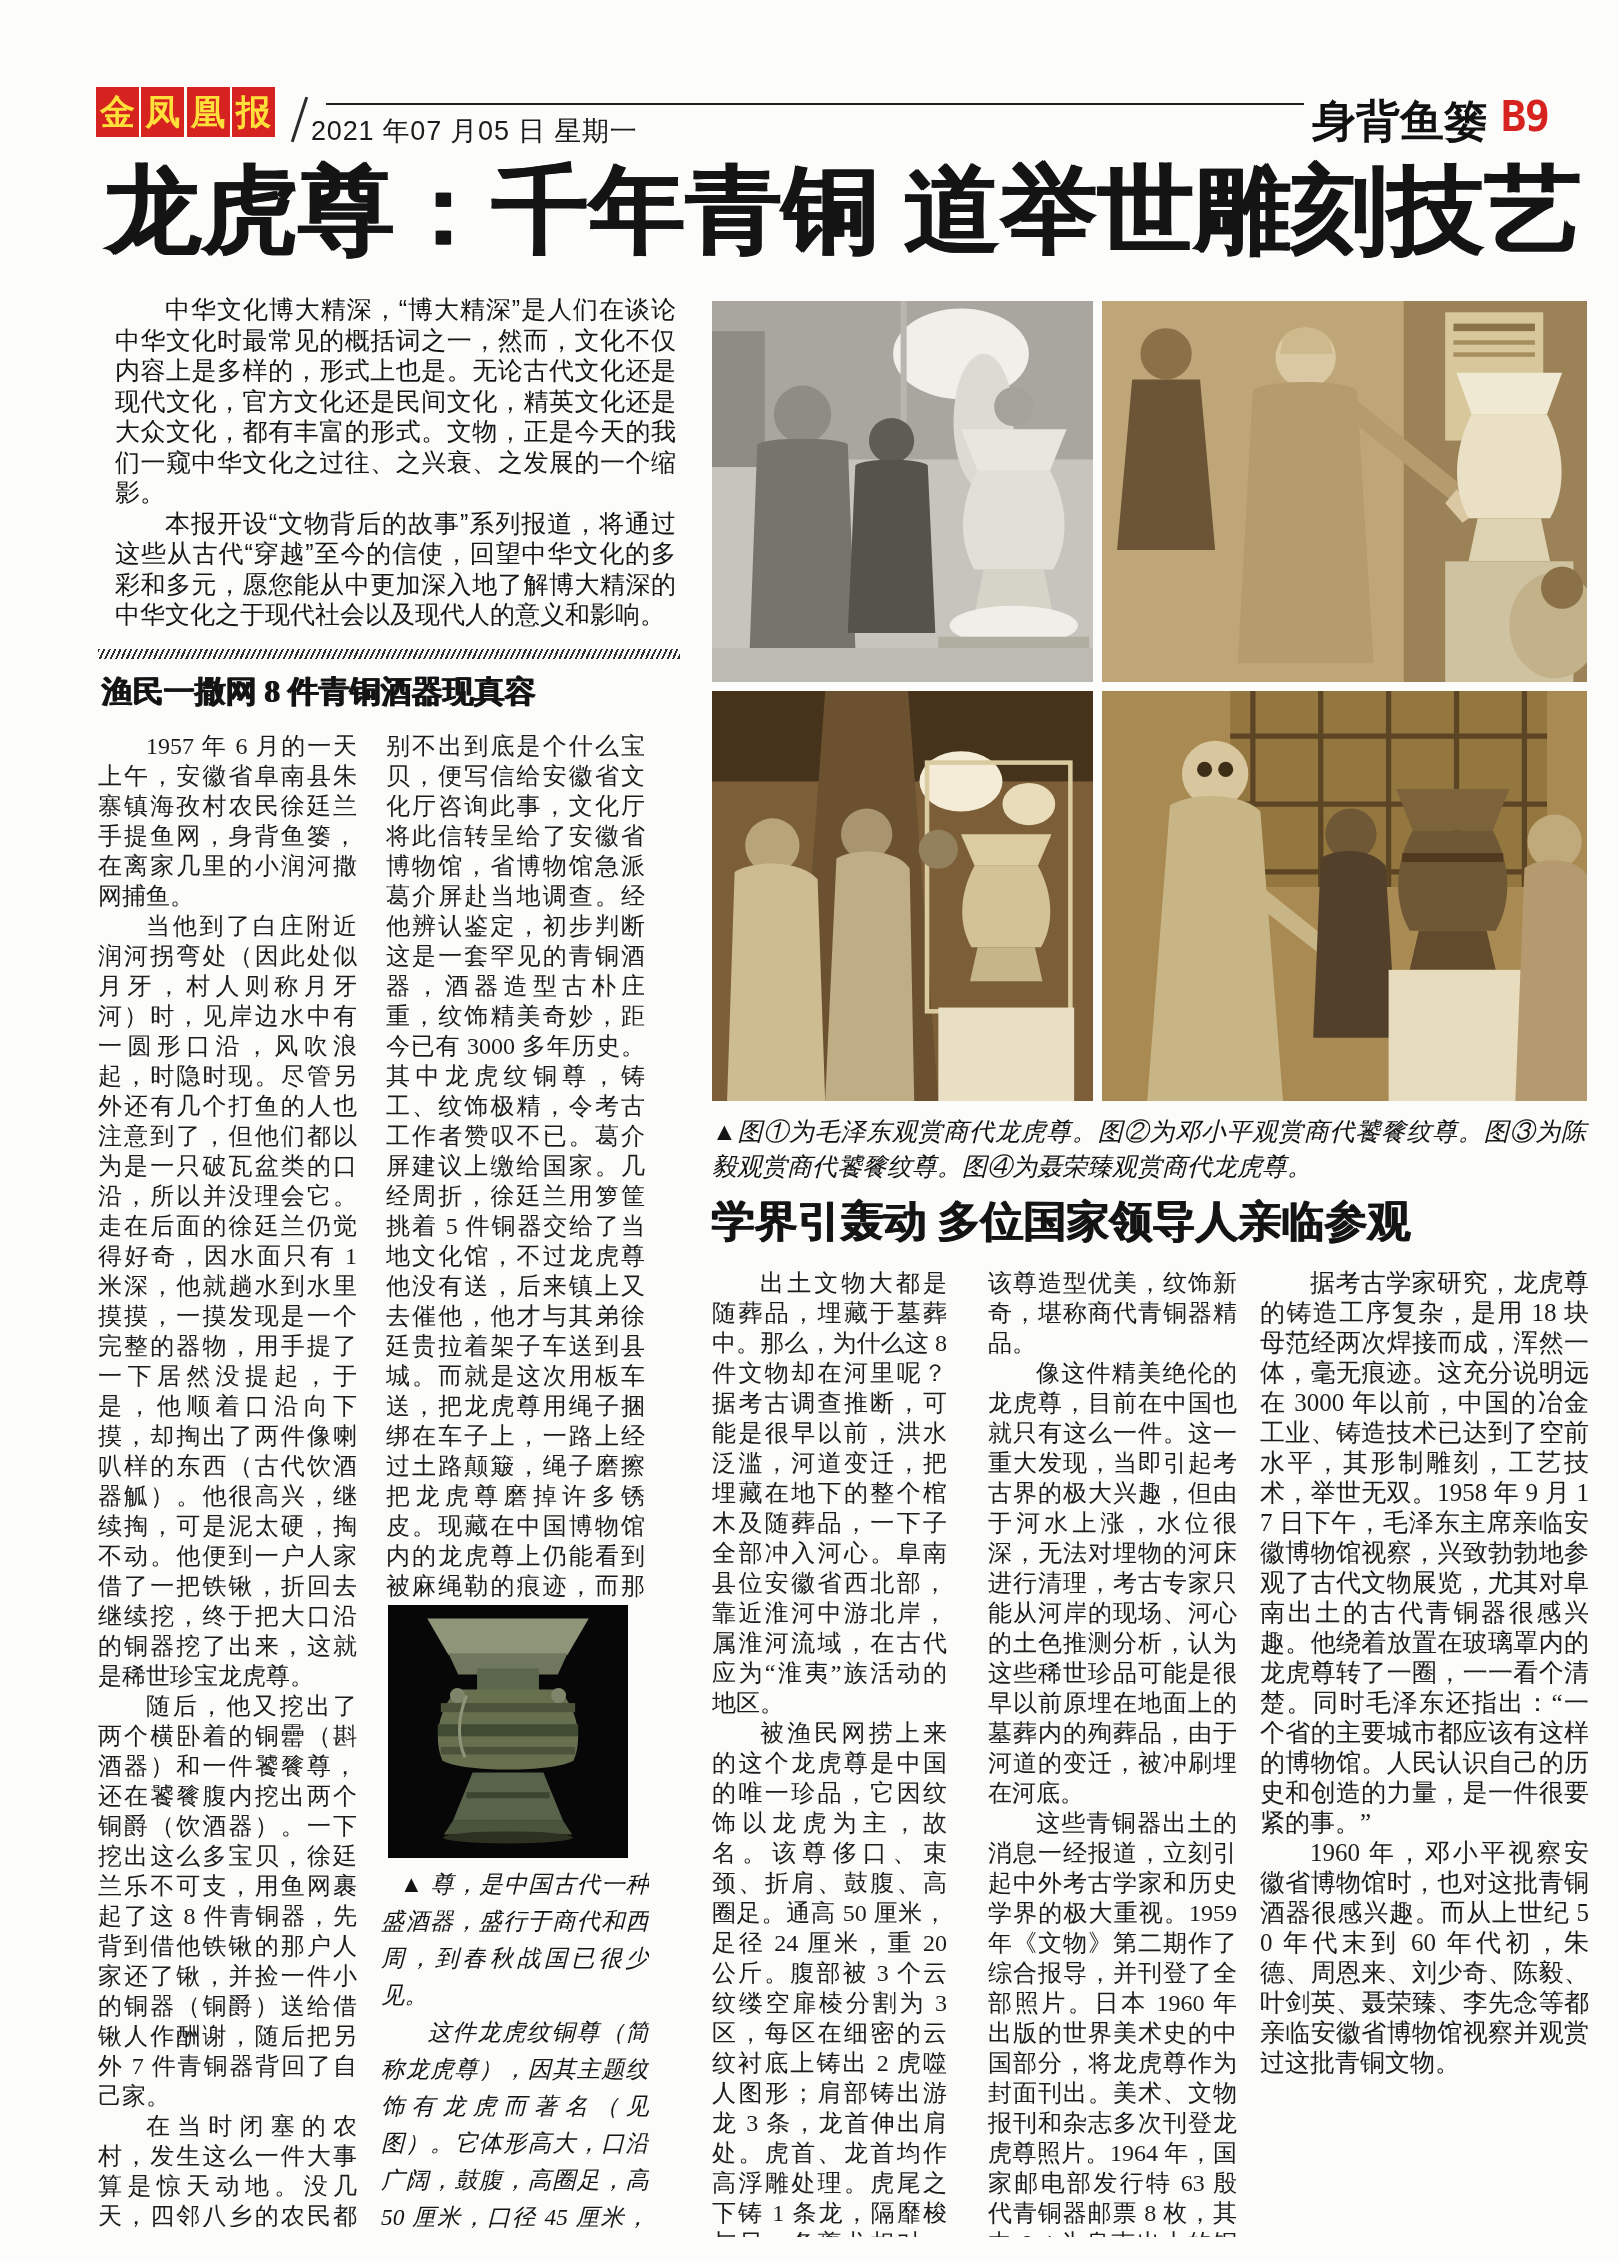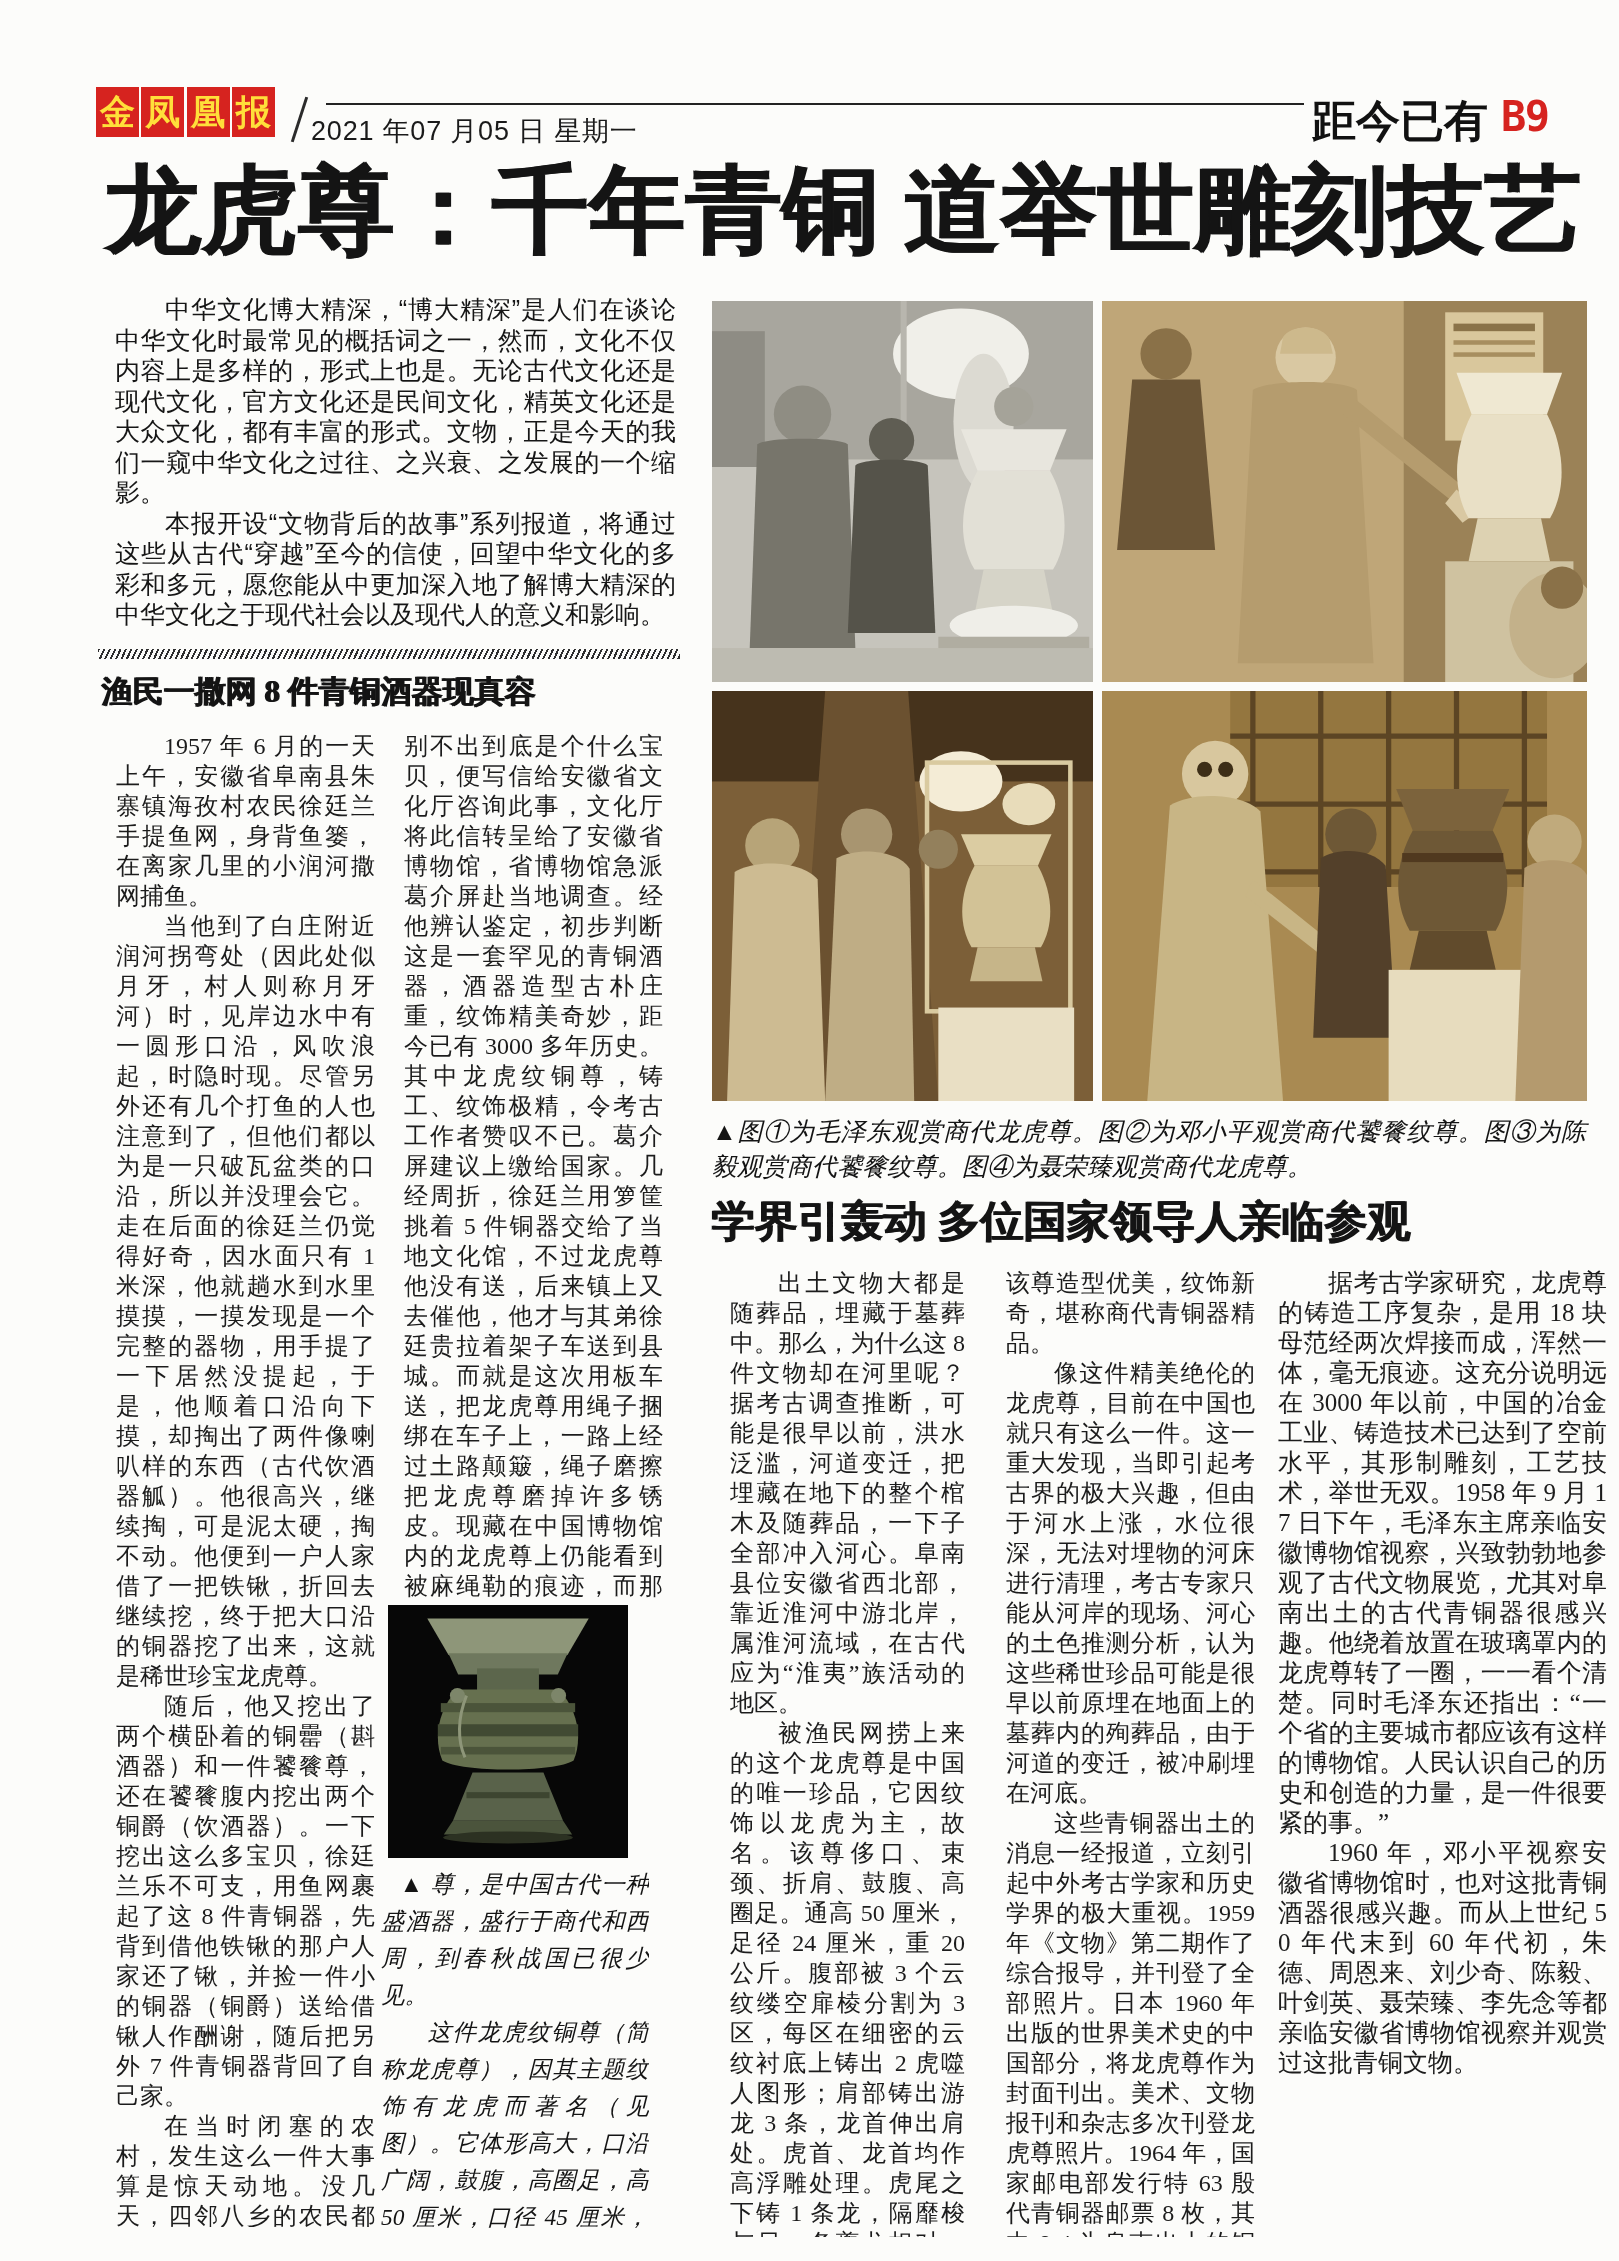--- a/index.html
+++ b/index.html
@@ -23,21 +23,21 @@
                  white-space:nowrap;letter-spacing:0.8px;text-shadow:1.9px 0 0 #141414;}
   
   .intro{left:115px;top:294px;width:561px;font-size:25px;line-height:30.5px;
          font-family:"Liberation Sans","DejaVu Sans",sans-serif;text-align:justify;word-break:break-all;color:#161616;}
   .intro p{margin:0;text-indent:2em;}
   .section-divider{left:98px;top:649px;width:582px;height:9.8px;
       background:repeating-linear-gradient(115deg,#2e2e2e 0 1.9px,transparent 1.9px 4.9px);}
   .article1-title{left:101px;top:671px;font-size:31px;font-weight:900;white-space:nowrap;
                   text-shadow:1.4px 0 0 #141414;}
   
-  .bodycol{font-size:24px;line-height:30px;text-align:justify;word-break:break-all;color:#1c1c1c;overflow:hidden;margin-left:18px;}
+  .bodycol{font-size:24px;line-height:30px;text-align:justify;word-break:break-all;color:#1c1c1c;overflow:hidden;}
   .bodycol p{margin:0;text-indent:2em;}
   .bodycol p.noindent{text-indent:0;}
   .col1{left:98px;top:731px;width:259px;height:1496px;}
   .col2{left:386px;top:731px;width:259px;height:871px;}
   .figure-box{left:388px;top:1605px;width:240px;height:253px;background:#060606;}
   .figure-caption{left:381px;top:1866px;width:268px;height:368px;font-size:23.4px;line-height:37px;
                   font-style:italic;text-align:justify;word-break:break-all;overflow:hidden;}
   .figure-caption p{margin:0;text-indent:2em;}
   .figure-caption p.mark{text-indent:0.8em;}
   
@@ -63,21 +63,21 @@
 
   <div class="abs logo">
     <div class="logo-tile">金</div>
     <div class="logo-tile">凤</div>
     <div class="logo-tile">凰</div>
     <div class="logo-tile">报</div>
   </div>
   <div class="abs slash"></div>
   <div class="abs mast-rule"></div>
   <div class="abs issue-date">2021 年07 月05 日 星期一</div>
-  <div class="abs section-label">距今已有</div>
+  <div class="abs section-label">身背鱼篓</div>
   <div class="abs page-number">B9</div>
 
   <div class="abs main-headline">龙虎尊：千年青铜 道举世雕刻技艺</div>
 
   <div class="abs intro">
     <p>中华文化博大精深，“博大精深”是人们在谈论中华文化时最常见的概括词之一，然而，文化不仅内容上是多样的，形式上也是。无论古代文化还是现代文化，官方文化还是民间文化，精英文化还是大众文化，都有丰富的形式。文物，正是今天的我们一窥中华文化之过往、之兴衰、之发展的一个缩影。</p>
     <p>本报开设“文物背后的故事”系列报道，将通过这些从古代“穿越”至今的信使，回望中华文化的多彩和多元，愿您能从中更加深入地了解博大精深的中华文化之于现代社会以及现代人的意义和影响。</p>
   </div>
 
   <div class="abs section-divider"></div>

